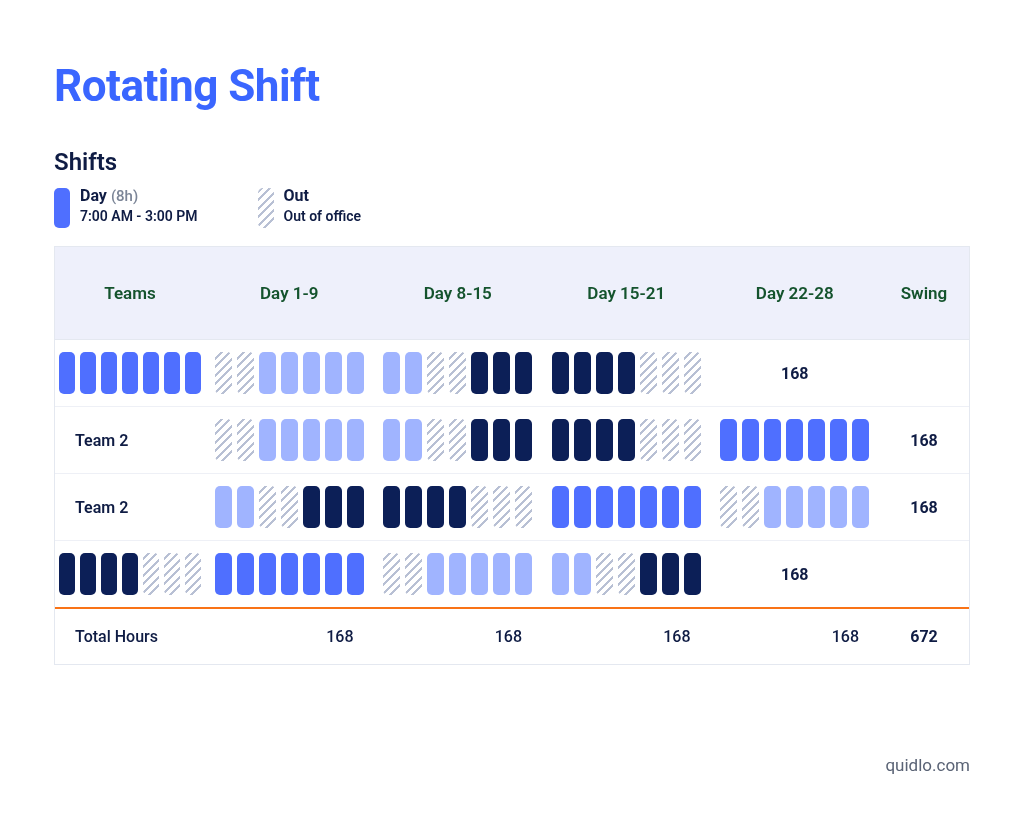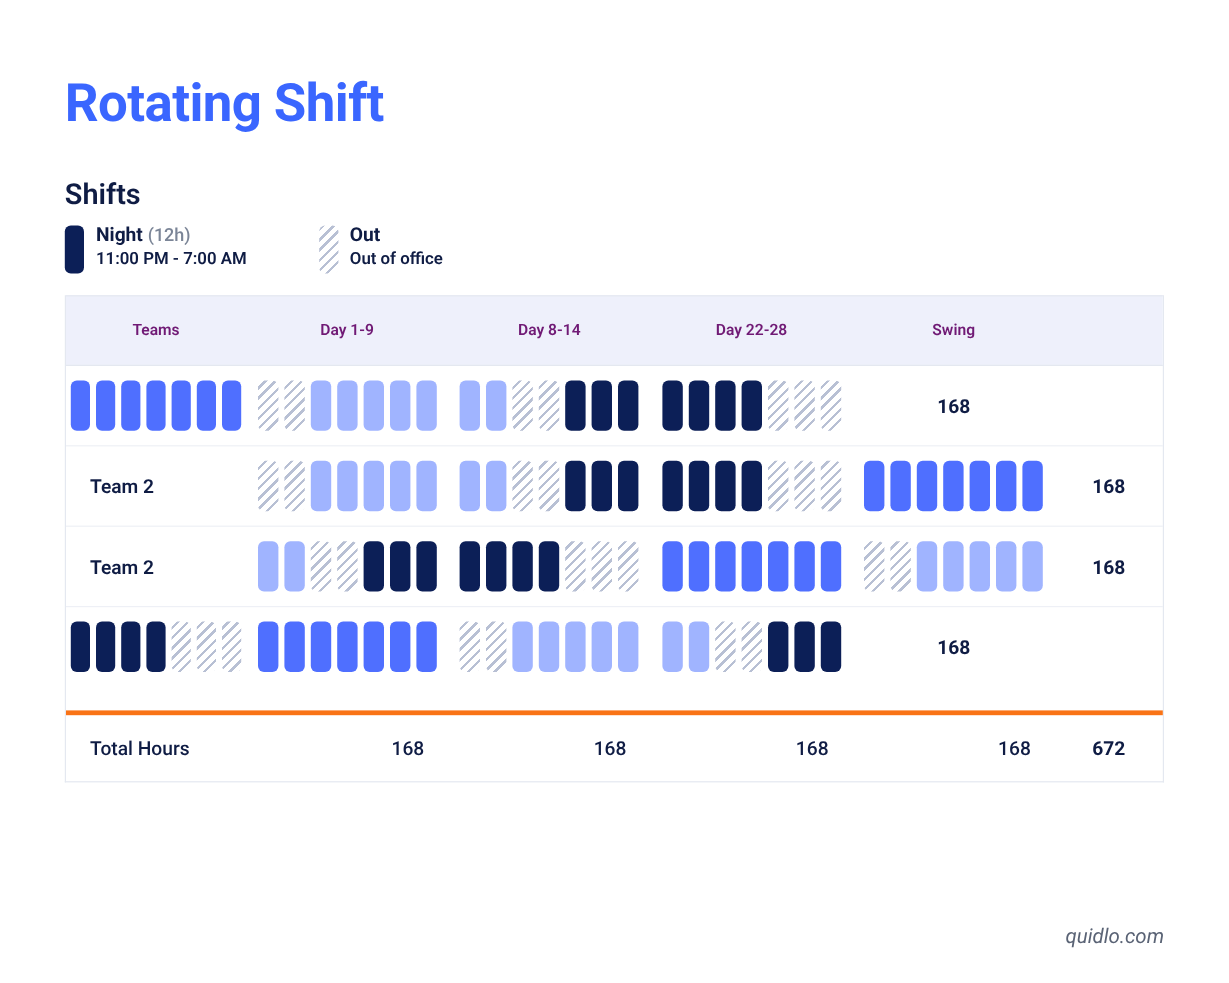--- a/index.html
+++ b/index.html
@@ -83,25 +83,25 @@
     display: grid;
     grid-template-columns: 150px repeat(4, 1fr) 90px;
     align-items: center;
   }
   .sched-head {
     background: #eef0fb;
     border-top: 1px solid #e4e8f0;
     border-bottom: 1px solid #e4e8f0;
   }
   .sched-head > div {
-    padding: 21px 8px;
+    padding: 36px 8px;
     text-align: center;
     font-weight: 600;
-    font-size: 13px;
-    color: #701a75;
+    font-size: 17px;
+    color: #14532d;
   }
   .sched-row {
     border-bottom: 1px solid #eef0f6;
   }
   .sched-row:last-of-type { border-bottom: none; }
   .team-label {
     padding: 16px 8px 16px 20px;
     font-weight: 600;
     font-size: 16px;
     color: #0f1c44;
@@ -118,22 +118,21 @@
     height: 42px;
     border-radius: 5px;
   }
   .hours-cell {
     text-align: center;
     font-weight: 700;
     font-size: 16px;
     color: #0f1c44;
   }
   .sched-footer {
-    border-top: 4px solid #f97316;
-    margin-top: 20px;
+    border-top: 2px solid #f97316;
   }
   .sched-footer > div {
     padding: 18px 8px;
     font-size: 16px;
     color: #0f1c44;
   }
   .footer-label {
     padding-left: 20px !important;
     font-weight: 500;
     text-align: left;
@@ -143,57 +142,57 @@
     font-weight: 500;
     padding-right: 20px !important;
   }
   .footer-total {
     text-align: center;
     font-weight: 700;
   }
   .brand {
     position: absolute;
     right: 54px;
-    bottom: 28px;
+    bottom: 44px;
     font-size: 17px;
     color: #5a6375;
-    font-style: italic;
   }
 </style>
 </head>
 <body>
 
 <div class="page">
   <h1>Rotating Shift</h1>
 
   <div class="shifts-section">
     <div class="shifts-title">Shifts</div>
     <div class="legend" id="legend-row">
         <div class="legend-item">
-          <div class="legend-swatch c-night"></div>
+          <div class="legend-swatch c-day"></div>
           <div class="legend-text">
-            <div><span class="legend-name">Night</span><span class="legend-dur" style="margin-left: 4px;">(12h)</span></div>
-            <div class="legend-sub">11:00 PM - 7:00 AM</div>
+            <div><span class="legend-name">Day</span><span class="legend-dur" style="margin-left: 4px;">(8h)</span></div>
+            <div class="legend-sub">7:00 AM - 3:00 PM</div>
           </div>
         </div>
         <div class="legend-item">
           <div class="legend-swatch c-out"></div>
           <div class="legend-text">
             <div><span class="legend-name">Out</span><span class="legend-dur" style="margin-left: 4px;"></span></div>
             <div class="legend-sub">Out of office</div>
           </div>
         </div>
       </div>
   </div>
 
   <div class="sched">
     <div class="sched-head">
       <div>Teams</div>
       <div>Day 1-9</div>
-      <div>Day 8-14</div>
+      <div>Day 8-15</div>
+      <div>Day 15-21</div>
       <div>Day 22-28</div>
       <div>Swing</div>
     </div>
     <div id="rows-mount">
         <div class="sched-row">
           <div class="week-cell">
             <div class="pill c-day"></div>
             <div class="pill c-day"></div>
             <div class="pill c-day"></div>
             <div class="pill c-day"></div>

